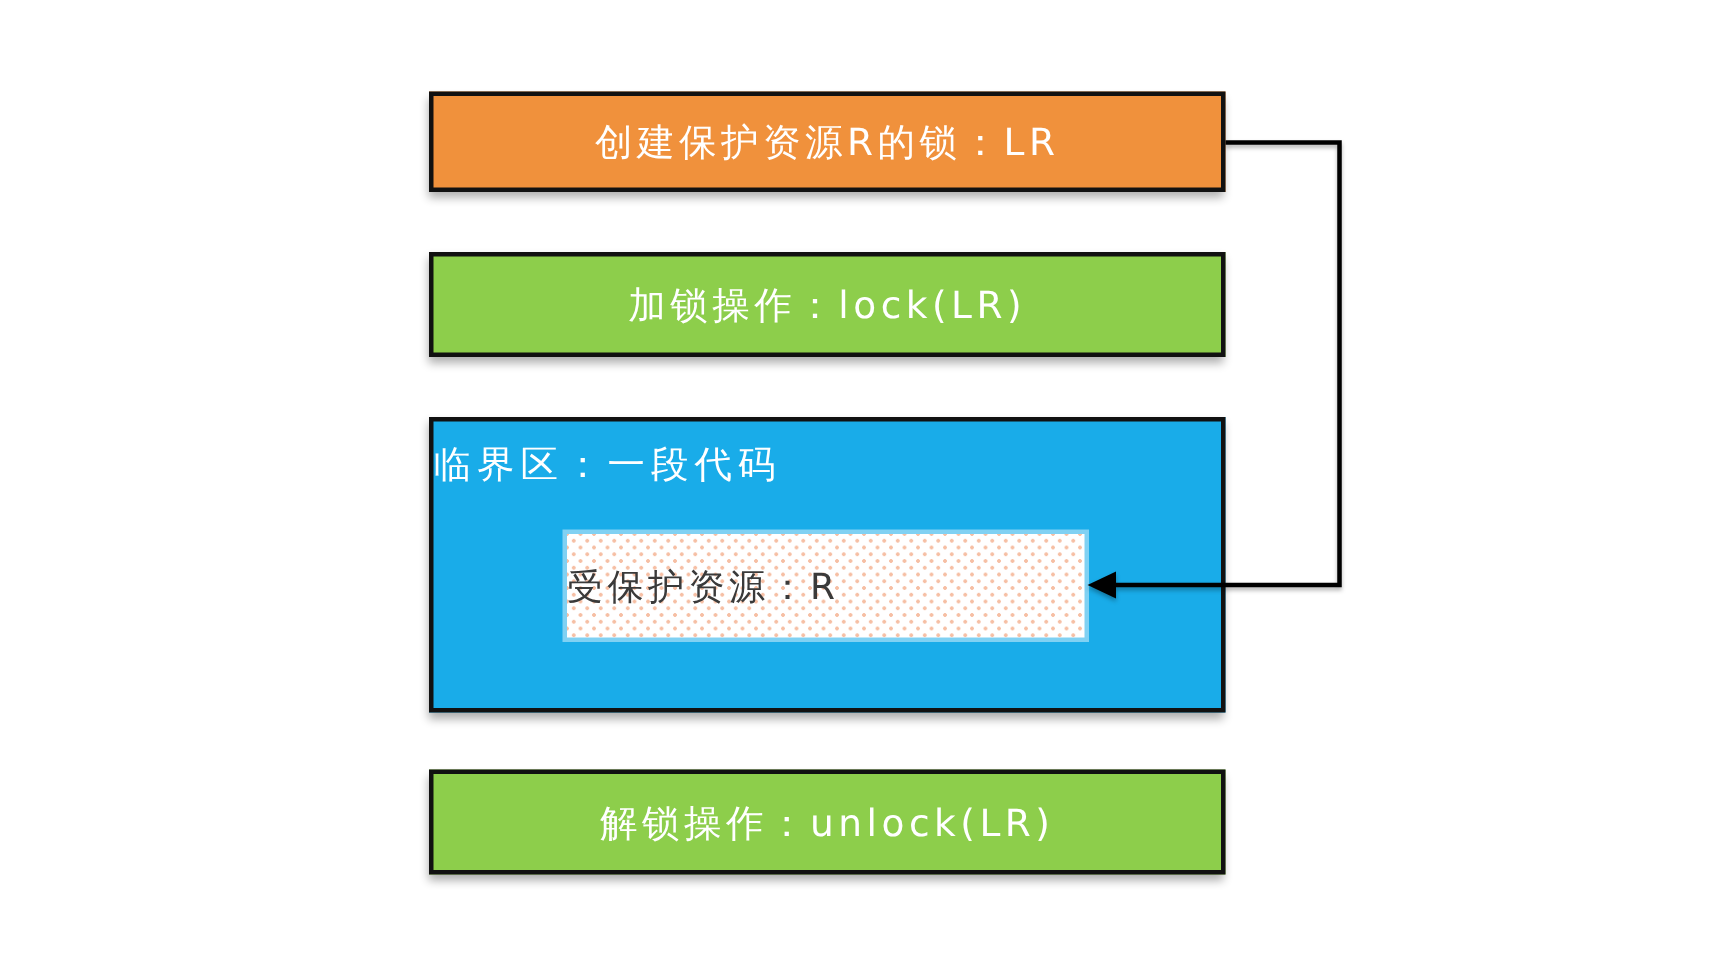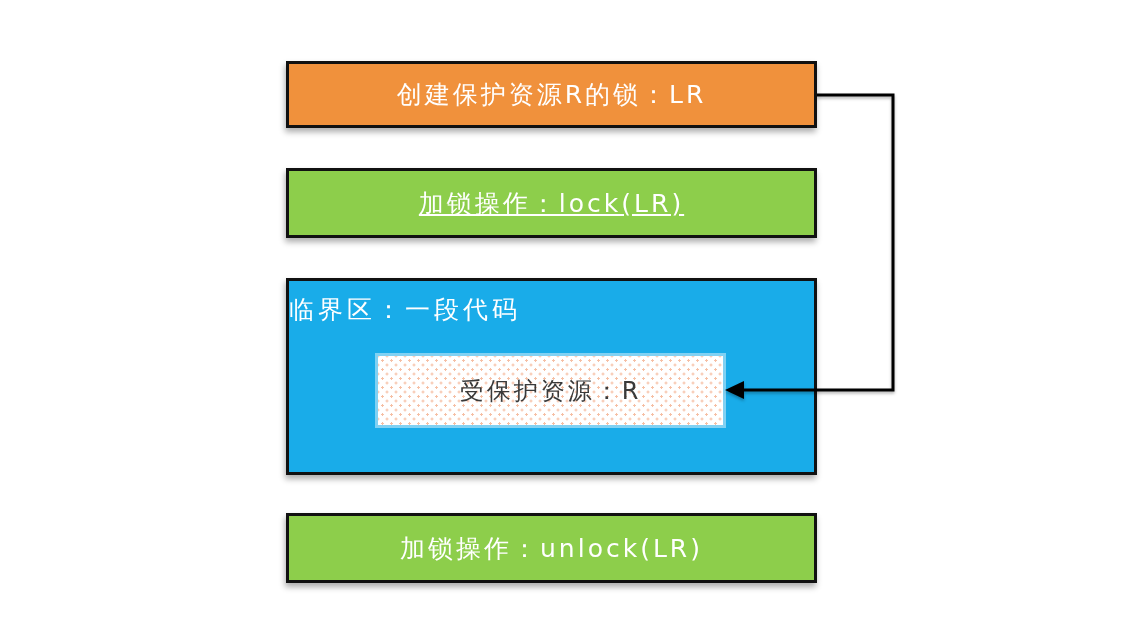--- a/index.html
+++ b/index.html
@@ -32,21 +32,20 @@
   }
   .box-create {
     top: 61px;
     height: 67px;
     background: #F0913C;
   }
   .box-lock {
     top: 168px;
     height: 70px;
     background: #8DCE4B;
-    text-decoration: underline;
   }
   .box-critical {
     top: 278px;
     height: 197px;
     background: #19ACE9;
     display: block;
   }
   .critical-title {
     margin-top: 12px;
     font-size: 25px;
@@ -62,21 +61,20 @@
     box-sizing: border-box;
     background-color: #ffffff;
     background-image:
       radial-gradient(#F6BFA4 1.2px, rgba(255,255,255,0) 1.4px),
       radial-gradient(#F6BFA4 1.2px, rgba(255,255,255,0) 1.4px);
     background-size: 9px 9px;
     background-position: 0 0, 4.5px 4.5px;
     box-shadow: 0 0 0 3px rgba(255,255,255,0.45);
     display: flex;
     align-items: center;
-    justify-content: center;
     color: #3A3A3A;
     font-size: 24px;
     letter-spacing: 3px;
   }
   .box-unlock {
     top: 513px;
     height: 70px;
     background: #8DCE4B;
   }
   .connector-svg {
@@ -104,21 +102,21 @@
   </div>
 
   <div class="box box-critical">
     <div class="critical-title">临界区：一段代码</div>
     <div class="inner-box">
       <span>受保护资源：R</span>
     </div>
   </div>
 
   <div class="box box-unlock">
-    <span>加锁操作：unlock(LR)</span>
+    <span>解锁操作：unlock(LR)</span>
   </div>
 
   <svg class="connector-svg" viewBox="0 0 1142 640" xmlns="http://www.w3.org/2000/svg">
     <polyline points="817,95 893,95 893,390 742,390" fill="none" stroke="#000000" stroke-width="3"></polyline>
     <polygon points="725,390 744,381 744,399" fill="#000000"></polygon>
   </svg>
 
 </div>
 
 </body></html>

